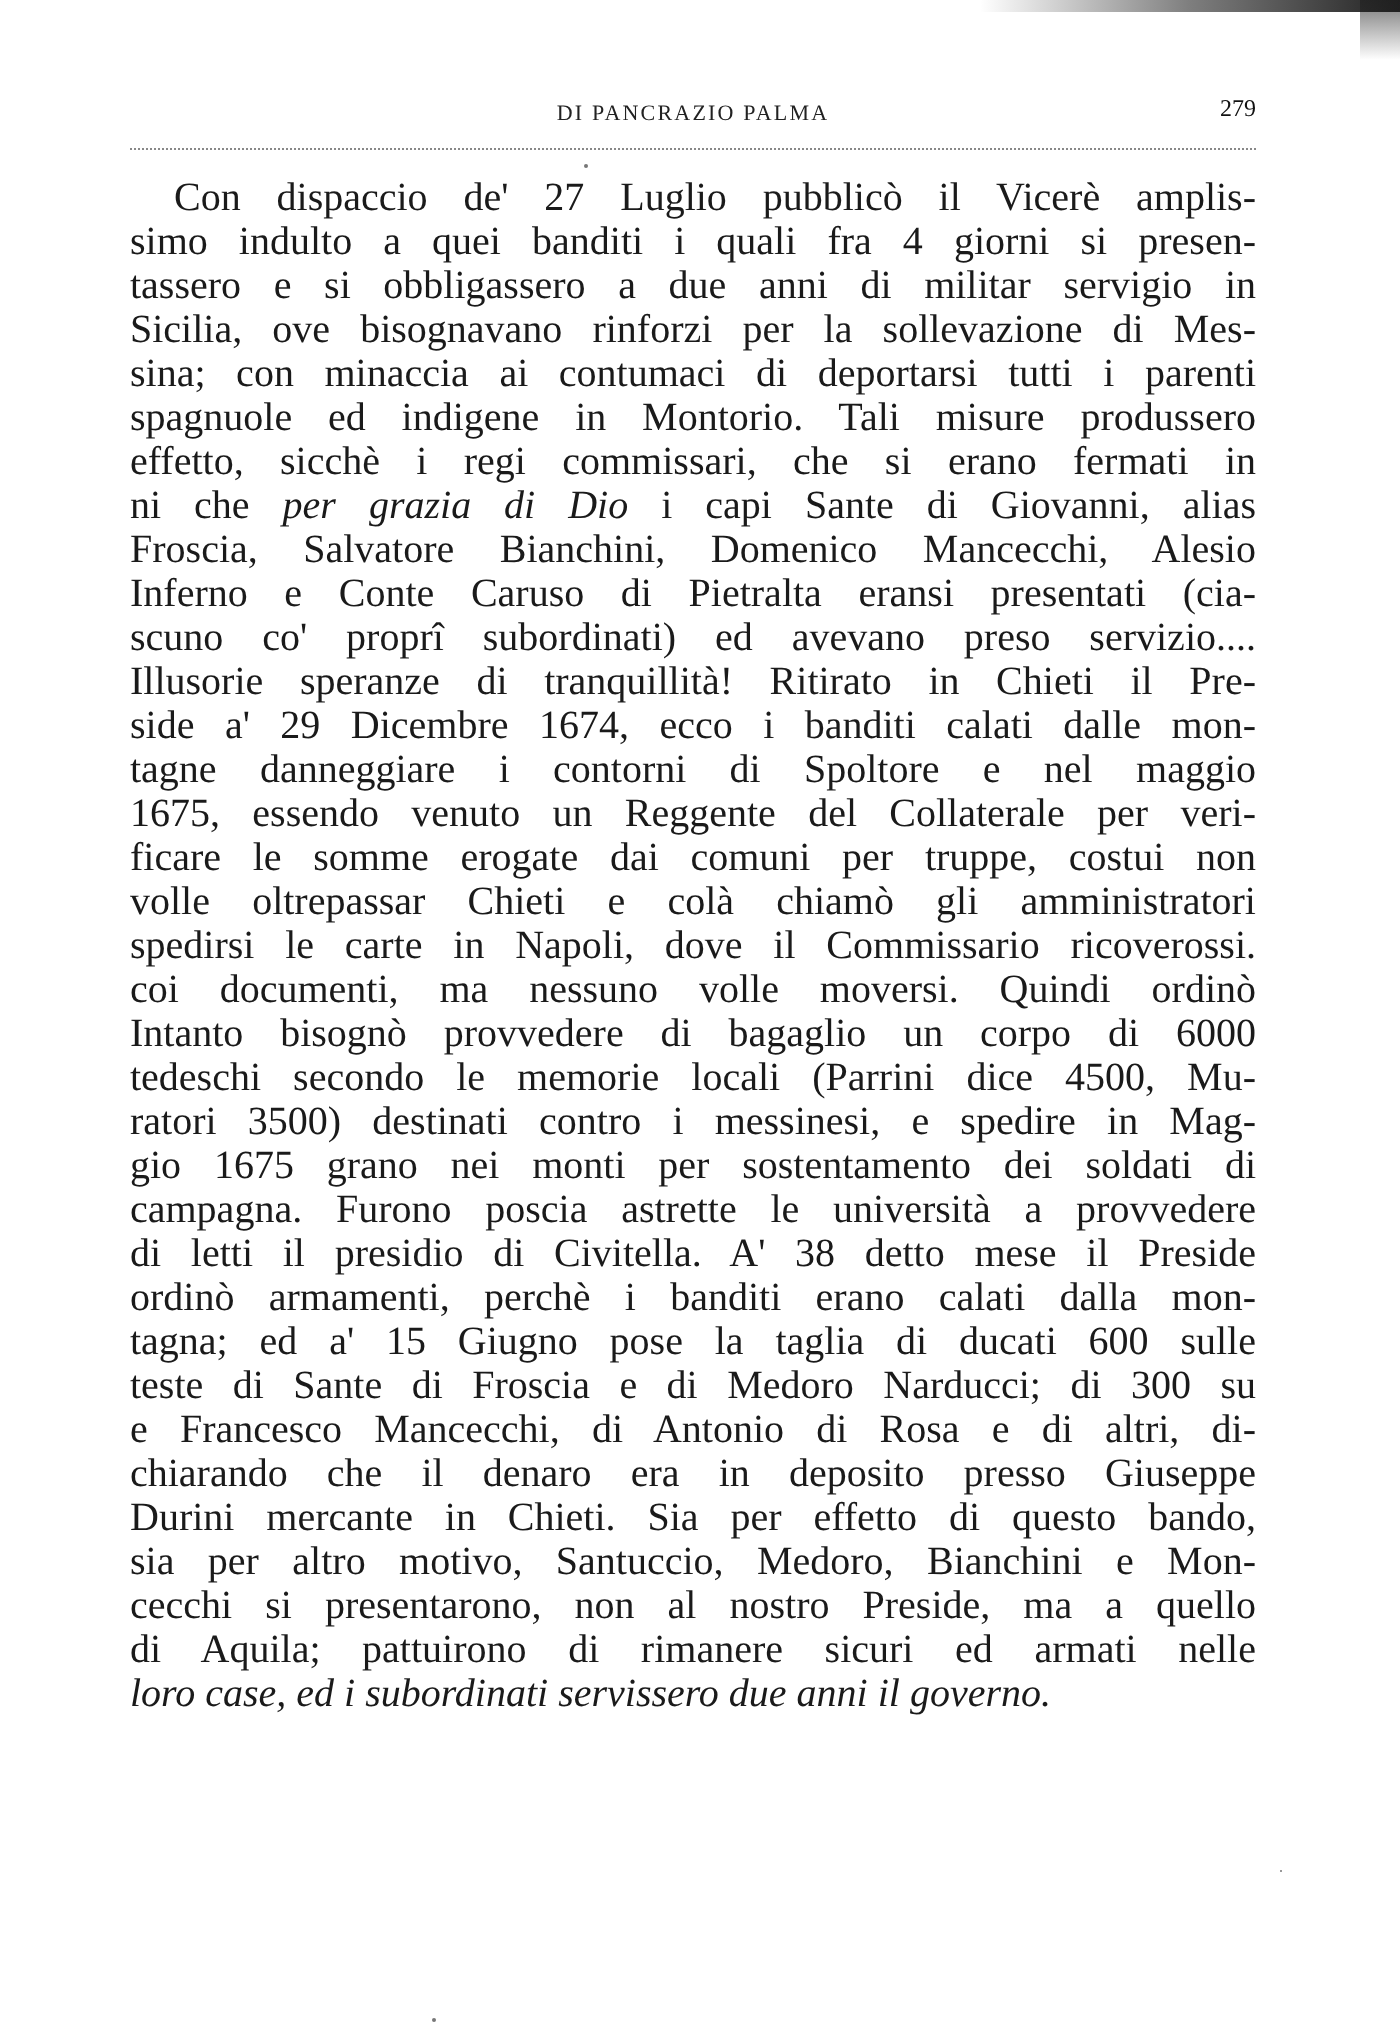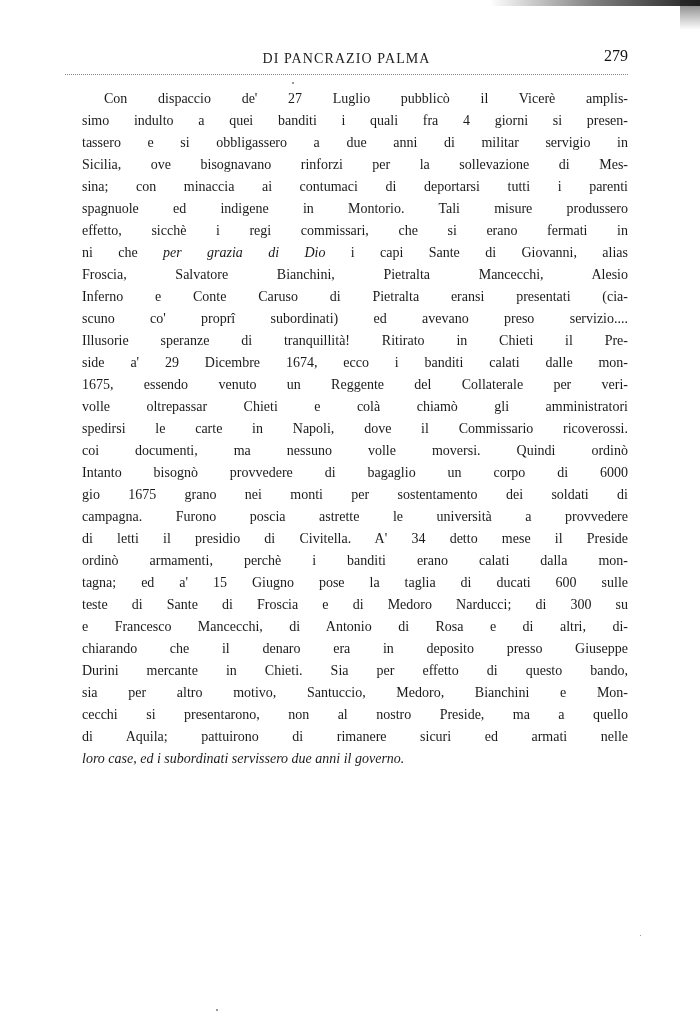--- a/index.html
+++ b/index.html
@@ -33,56 +33,55 @@
     top: 47px;
     width: 563px;
     height: 20px;
   }
   .running-title {
     position: absolute;
     left: 0;
     width: 563px;
     text-align: center;
     top: 4px;
-    font-size: 14px;
+    font-size: 11px;
     letter-spacing: 1.1px;
     font-variant: small-caps;
     color: #222;
   }
   .page-number {
     position: absolute;
     right: 0;
     top: 0;
-    font-size: 16px;
+    font-size: 12px;
     color: #111;
   }
   .head-rule {
     position: absolute;
     left: 65px;
     top: 74px;
     width: 563px;
     height: 0;
     border-top: 1px dotted #888;
   }
   .text-block {
     position: absolute;
     left: 65px;
     top: 88px;
     width: 563px;
   }
   .line {
     display: block;
     height: 22px;
     line-height: 22px;
-    font-size: 14px;
+    font-size: 20px;
     white-space: nowrap;
     text-align: justify;
     text-align-last: justify;
     overflow: visible;
-    margin-left: 17px;
   }
   .line.indent { padding-left: 22px; }
   .line.last { text-align-last: left; font-style: italic; }
   .line i { font-style: italic; font-family: Liberation Serif, serif; }
   .speck {
     position: absolute;
     width: 2px; height: 2px;
     background: #777;
     border-radius: 1px;
   }
@@ -101,33 +100,37 @@
 
 <div class="text-block" id="text-block">
     <span class="line indent">Con dispaccio de' 27 Luglio pubblicò il Vicerè amplis-</span>
     <span class="line">simo indulto a quei banditi i quali fra 4 giorni si presen-</span>
     <span class="line">tassero e si obbligassero a due anni di militar servigio in</span>
     <span class="line">Sicilia, ove bisognavano rinforzi per la sollevazione di Mes-</span>
     <span class="line">sina; con minaccia ai contumaci di deportarsi tutti i parenti</span>
     <span class="line">spagnuole ed indigene in Montorio. Tali misure produssero</span>
     <span class="line">effetto, sicchè i regi commissari, che si erano fermati in</span>
     <span class="line"><span>ni che </span><i>per grazia di Dio</i><span> i capi Sante di Giovanni, alias</span></span>
-    <span class="line">Froscia, Salvatore Bianchini, Pietralta Mancecchi, Alesio</span>
+    <span class="line">Froscia, Salvatore Bianchini, Domenico Mancecchi, Alesio</span>
     <span class="line">Inferno e Conte Caruso di Pietralta eransi presentati (cia-</span>
     <span class="line">scuno co' proprî subordinati) ed avevano preso servizio....</span>
     <span class="line">Illusorie speranze di tranquillità! Ritirato in Chieti il Pre-</span>
     <span class="line">side a' 29 Dicembre 1674, ecco i banditi calati dalle mon-</span>
+    <span class="line">tagne danneggiare i contorni di Spoltore e nel maggio</span>
     <span class="line">1675, essendo venuto un Reggente del Collaterale per veri-</span>
+    <span class="line">ficare le somme erogate dai comuni per truppe, costui non</span>
     <span class="line">volle oltrepassar Chieti e colà chiamò gli amministratori</span>
     <span class="line">spedirsi le carte in Napoli, dove il Commissario ricoverossi.</span>
     <span class="line">coi documenti, ma nessuno volle moversi. Quindi ordinò</span>
     <span class="line">Intanto bisognò provvedere di bagaglio un corpo di 6000</span>
+    <span class="line">tedeschi secondo le memorie locali (Parrini dice 4500, Mu-</span>
+    <span class="line">ratori 3500) destinati contro i messinesi, e spedire in Mag-</span>
     <span class="line">gio 1675 grano nei monti per sostentamento dei soldati di</span>
     <span class="line">campagna. Furono poscia astrette le università a provvedere</span>
-    <span class="line">di letti il presidio di Civitella. A' 34 detto mese il Preside</span>
+    <span class="line">di letti il presidio di Civitella. A' 38 detto mese il Preside</span>
     <span class="line">ordinò armamenti, perchè i banditi erano calati dalla mon-</span>
     <span class="line">tagna; ed a' 15 Giugno pose la taglia di ducati 600 sulle</span>
     <span class="line">teste di Sante di Froscia e di Medoro Narducci; di 300 su</span>
     <span class="line">e Francesco Mancecchi, di Antonio di Rosa e di altri, di-</span>
     <span class="line">chiarando che il denaro era in deposito presso Giuseppe</span>
     <span class="line">Durini mercante in Chieti. Sia per effetto di questo bando,</span>
     <span class="line">sia per altro motivo, Santuccio, Medoro, Bianchini e Mon-</span>
     <span class="line">cecchi si presentarono, non al nostro Preside, ma a quello</span>
     <span class="line">di Aquila; pattuirono di rimanere sicuri ed armati nelle</span>
     <span class="line last">loro case, ed i subordinati servissero due anni il governo.</span>

